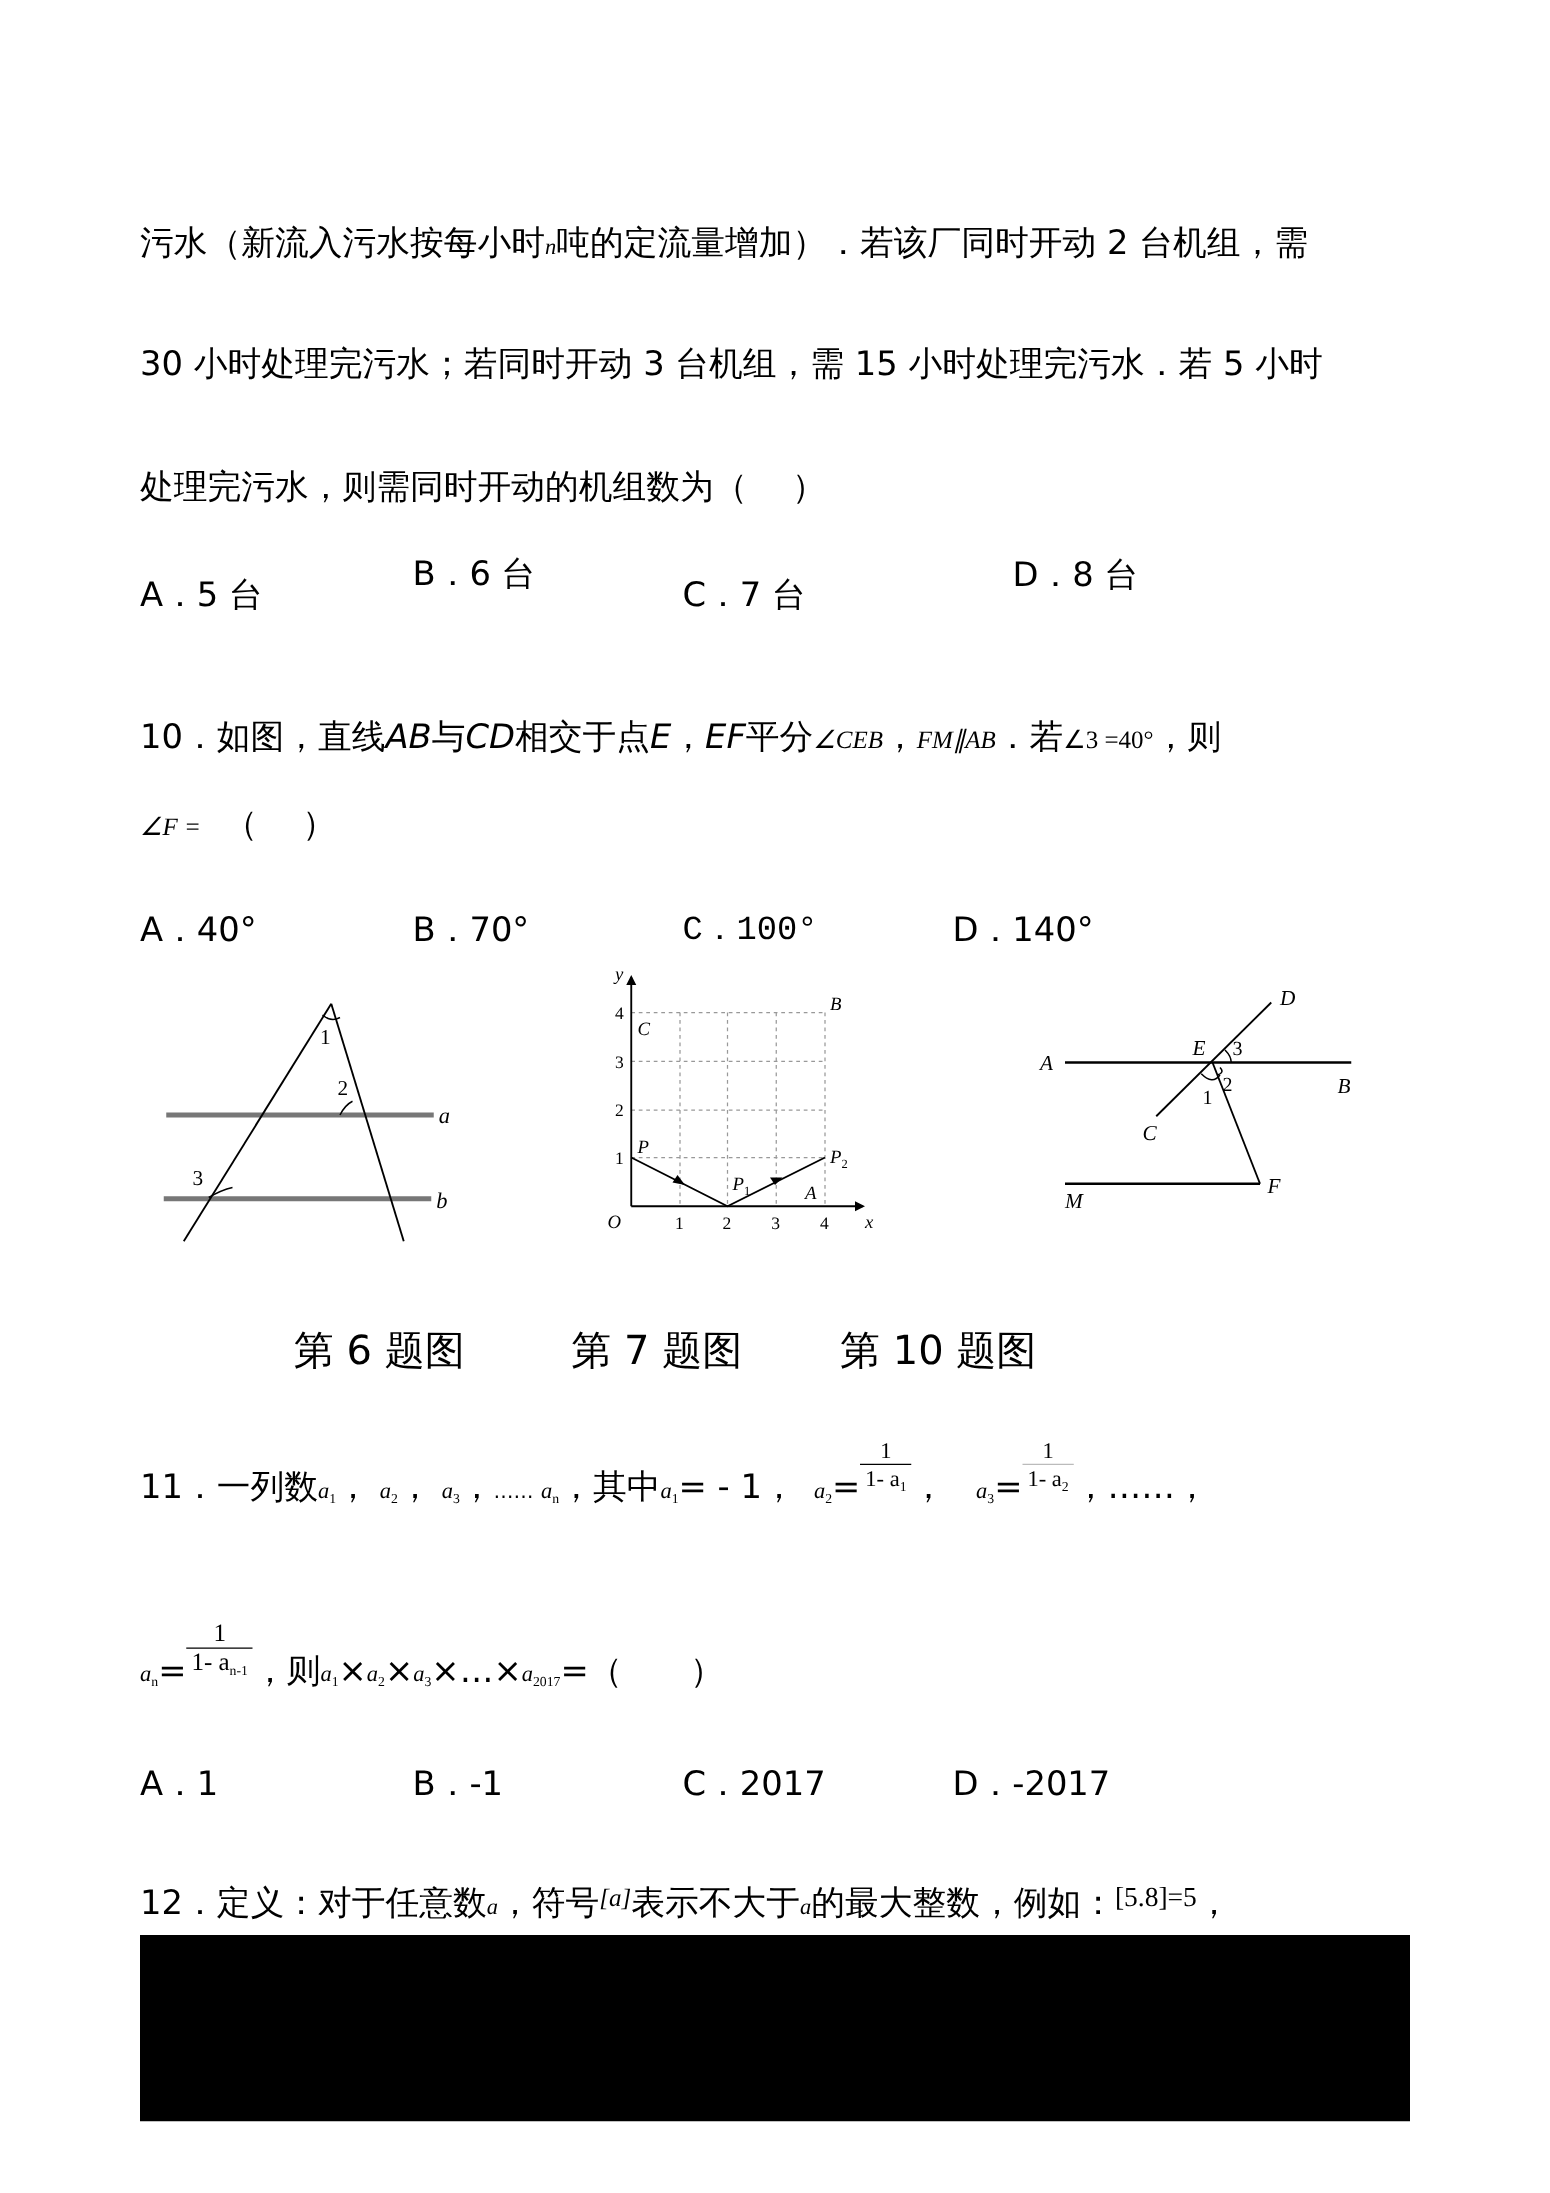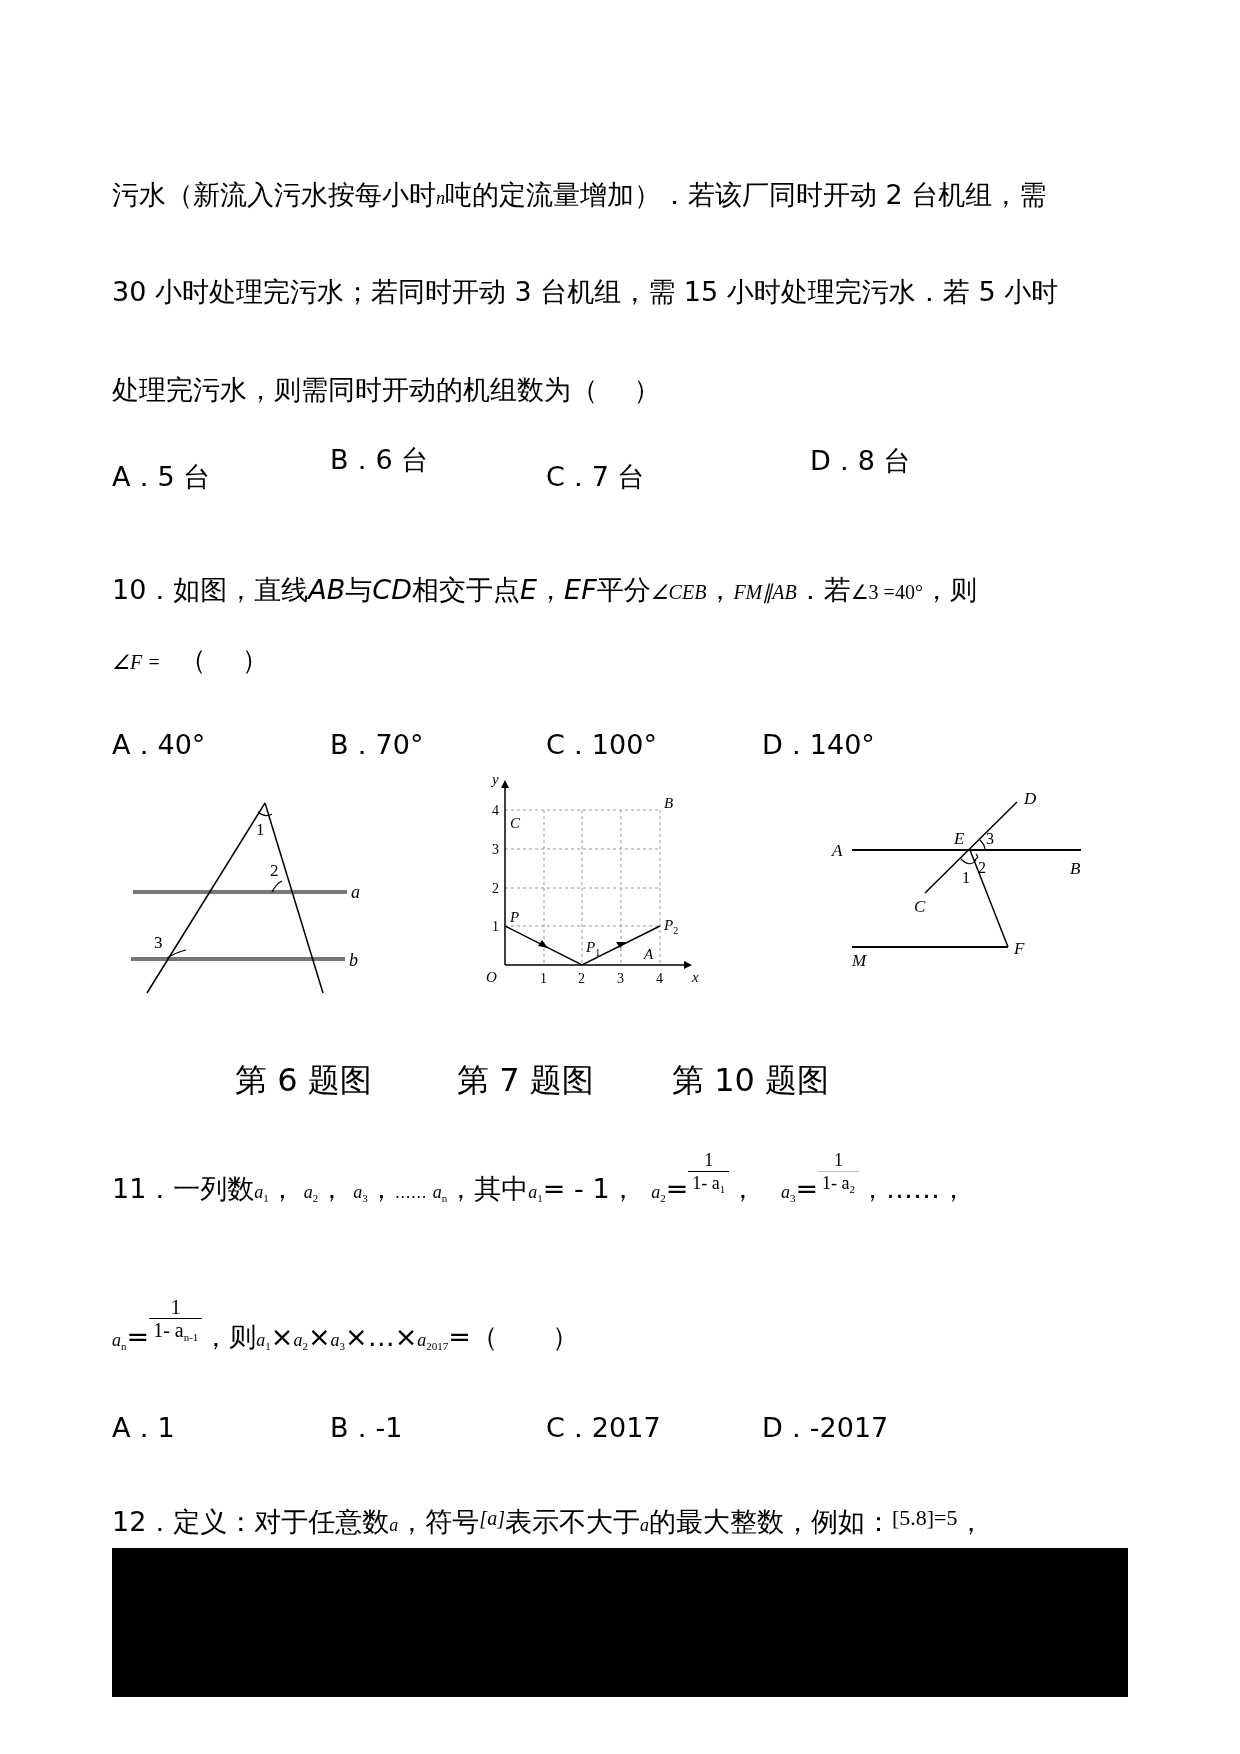--- a/index.html
+++ b/index.html
@@ -32,21 +32,21 @@
 
 <div class="line" style="top:545px;margin-top:27px;">
   <span>10．</span><span>如图，直线</span><i>AB</i><span>与</span><i>CD</i><span>相交于点</span><i>E</i><span>，</span><i>EF</i><span>平分</span><span class="m" style="font-size:20px;">∠CEB</span><span>，</span><span class="m" style="font-size:20px;">FM∥AB</span><span>．若</span><span class="m" style="font-size:20px; font-style:normal;">∠3 =40°</span><span>，则</span>
 </div>
 <div class="line" style="top:642px;">
   <span class="m" style="font-size:20px;">∠F =</span>
   <span style="margin-left:10px;">（　 ）</span>
 </div>
 <div class="opt" style="top:727px; left:112px;">A．40°</div>
 <div class="opt" style="top:727px; left:330px;">B．70°</div>
-<div class="opt" style="top:727px; left:546px;">C．100°</div>
+<div class="opt" style="top:727px; left:546px;font-family:Liberation Mono, monospace;">C．100°</div>
 <div class="opt" style="top:727px; left:762px;">D．140°</div>
 
 <svg class="fig" style="left:120px; top:790px;" width="260" height="210">
   <line x1="13" y1="102" x2="227" y2="102" stroke="#777" stroke-width="4"></line>
   <line x1="11" y1="169" x2="225" y2="169" stroke="#777" stroke-width="4"></line>
   <line x1="145" y1="13" x2="27" y2="203" stroke="#000" stroke-width="1.5"></line>
   <line x1="145" y1="13" x2="203" y2="203" stroke="#000" stroke-width="1.5"></line>
   <path d="M138,22 Q145,28 152,24" fill="none" stroke="#000" stroke-width="1.2"></path>
   <path d="M152,102 Q156,94 162,91" fill="none" stroke="#000" stroke-width="1.2"></path>
   <path d="M47,168 Q57,162 66,160" fill="none" stroke="#000" stroke-width="1.2"></path>

